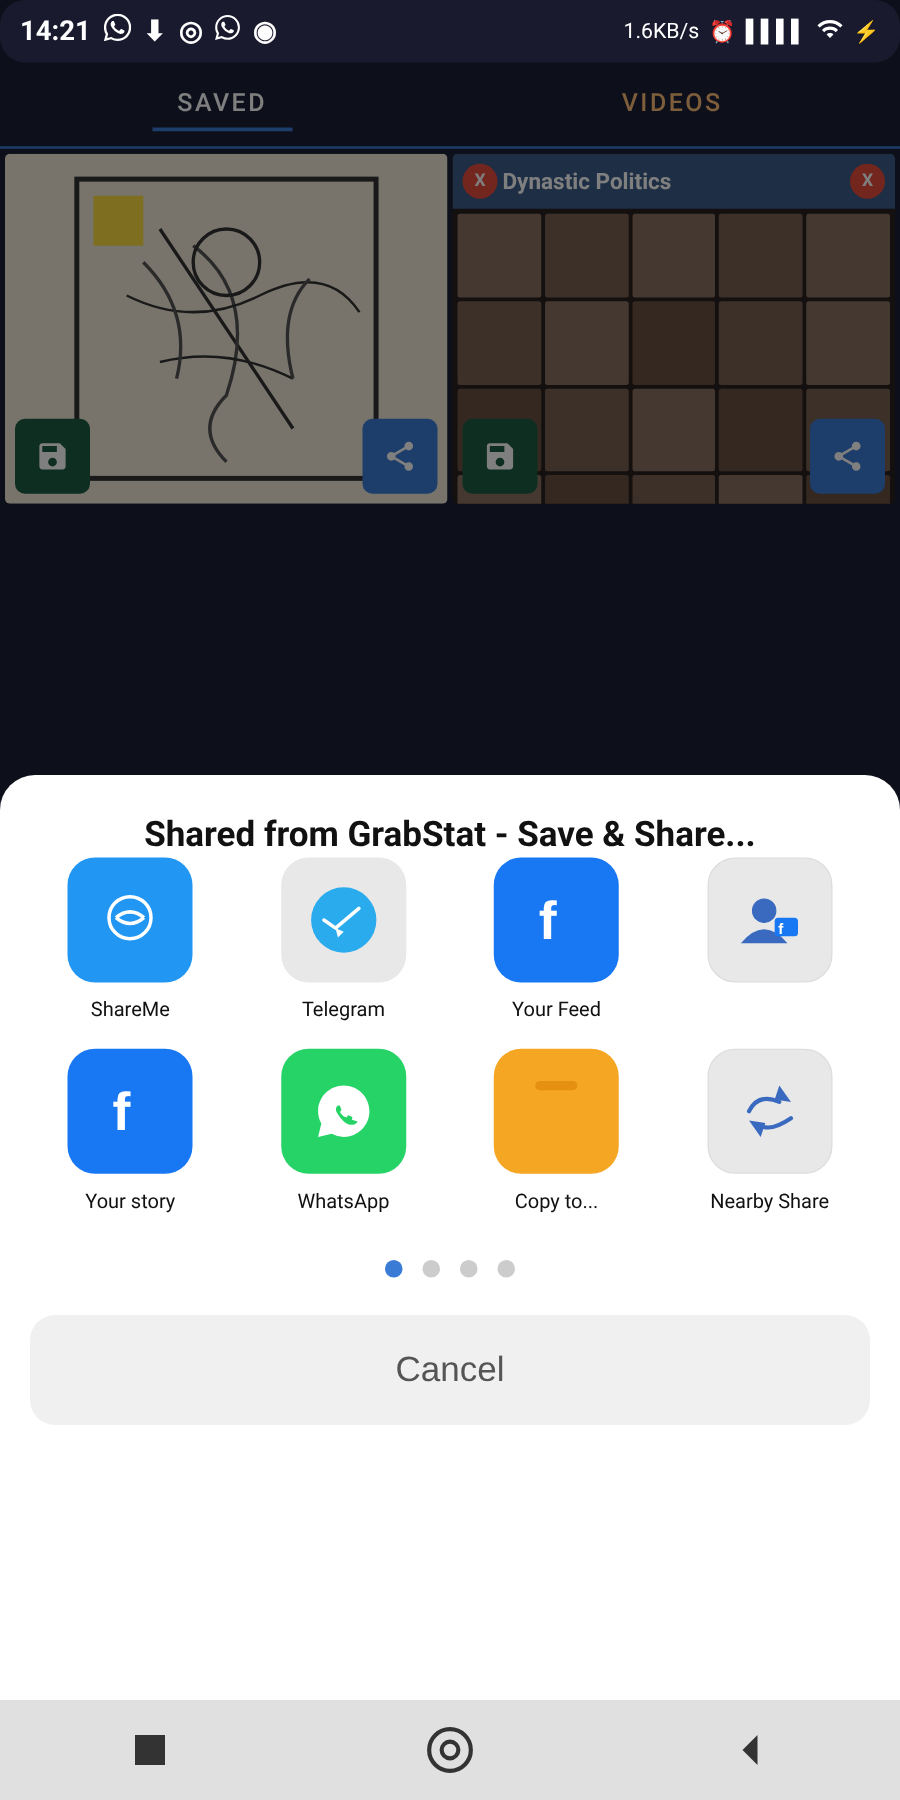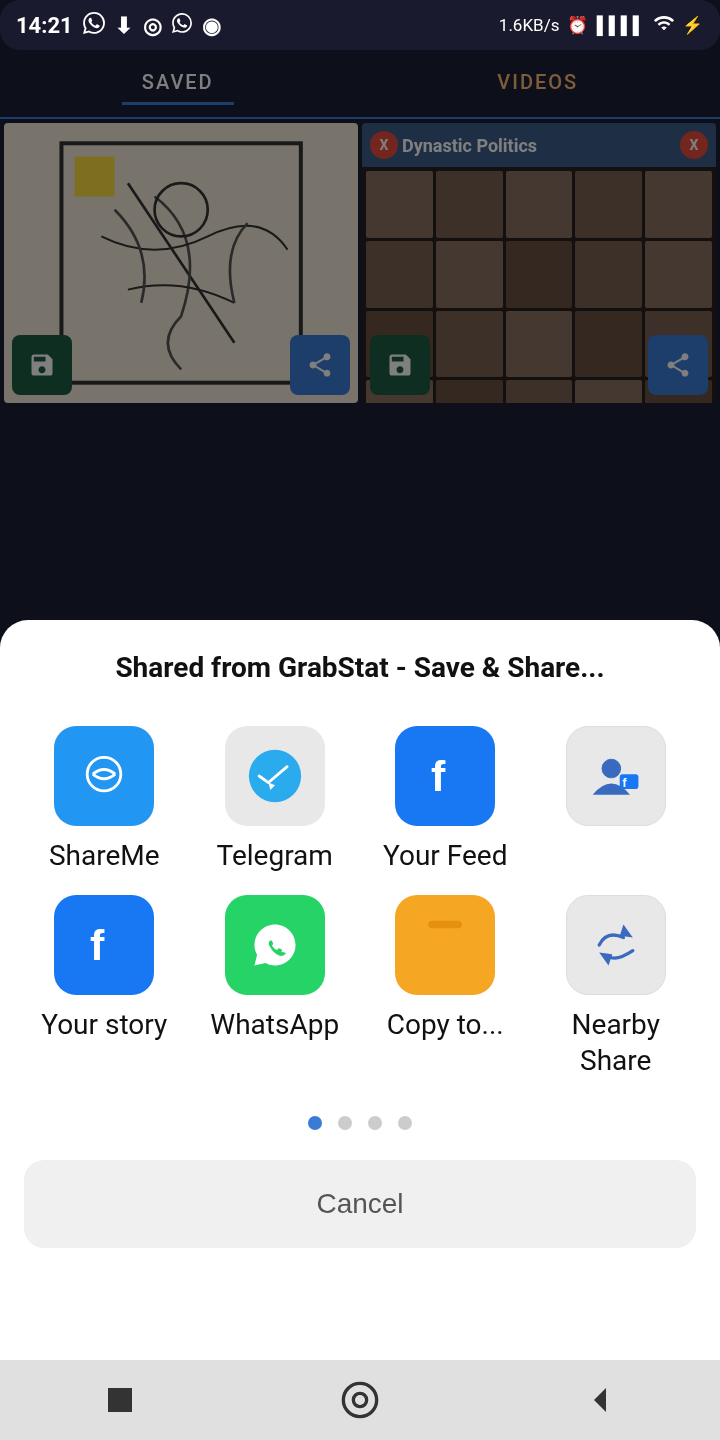--- a/index.html
+++ b/index.html
@@ -178,21 +178,20 @@
       z-index: 10;
       padding: 30px 24px 0;
       min-height: 820px;
     }
 
     .share-title {
       font-size: 28px;
       font-weight: bold;
       text-align: center;
       color: #111;
-      margin-bottom: 40px;
       line-height: 1.3;
     }
 
     .share-grid {
       display: grid;
       grid-template-columns: repeat(4, 1fr);
       gap: 20px 10px;
       margin-bottom: 36px;
     }
 
@@ -208,21 +207,21 @@
       width: 100px;
       height: 100px;
       border-radius: 22px;
       display: flex;
       align-items: center;
       justify-content: center;
       font-size: 44px;
     }
 
     .share-label {
-      font-size: 28px;
+      font-size: 16px;
       color: #111;
       text-align: center;
       line-height: 1.3;
     }
 
     
     .icon-shareme { background: #2196F3; }
     .icon-telegram { background: #e8e8e8; }
     .icon-newsfeed { background: #1877F2; }
     .icon-setprofile { background: #e8e8e8; border: 1px solid #ddd; }

